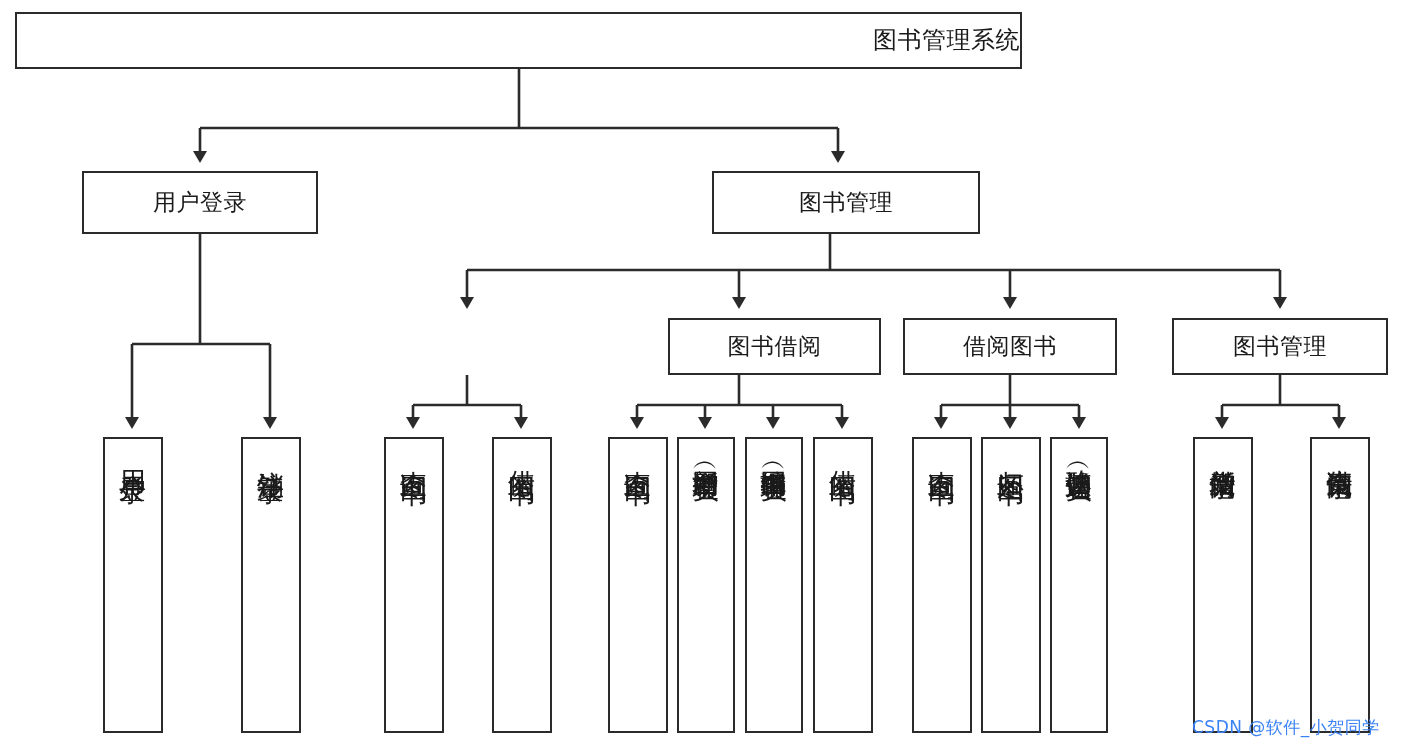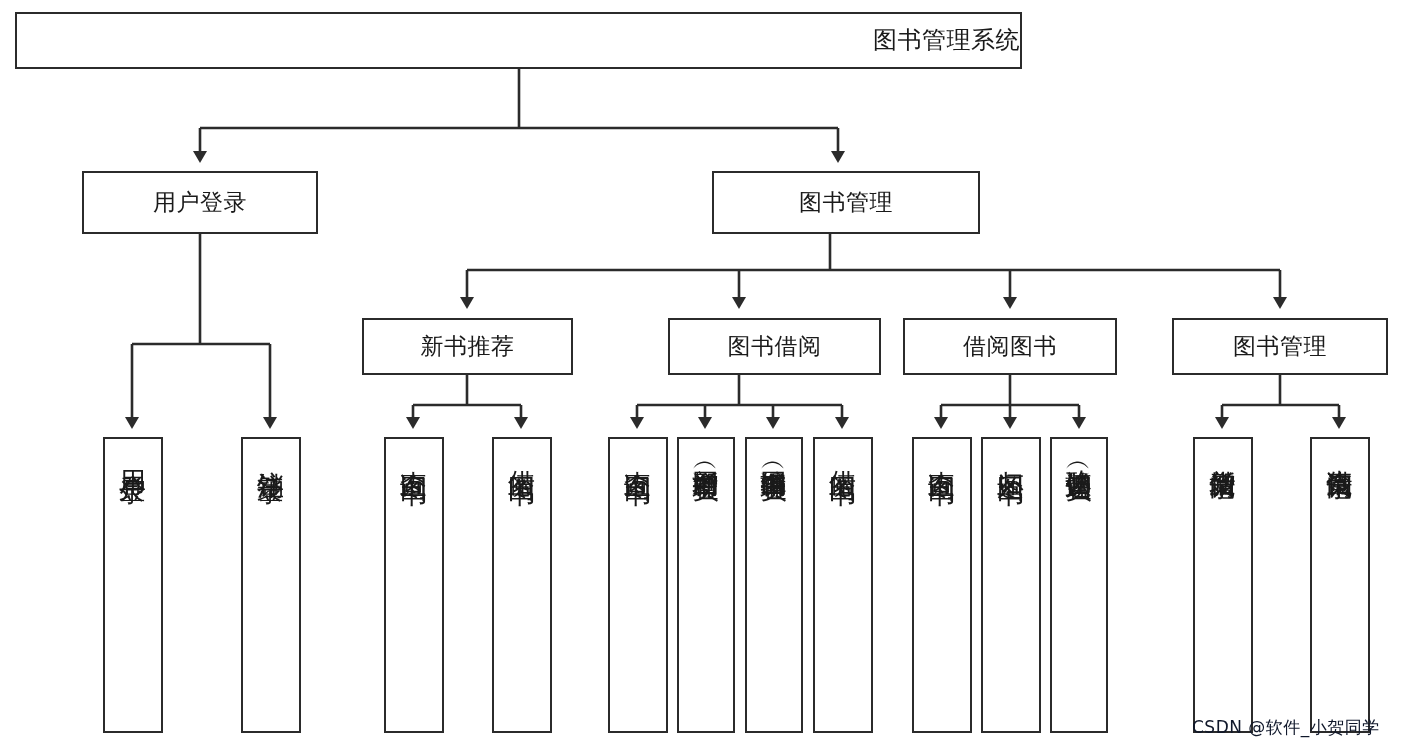--- a/index.html
+++ b/index.html
@@ -62,21 +62,21 @@
     letter-spacing: 3px;
     white-space: nowrap;
   }
   .node.vert.tall .lbl {
     font-size: 26px;
     letter-spacing: 1px;
   }
   .watermark {
     position: absolute;
     font-size: 17px;
-    color: #0f172a;
+    color: #3b82f6;
     white-space: nowrap;
     letter-spacing: 0.5px;
   }
 </style>
 </head>
 <body>
 
 <div id="canvas">
 
   <svg class="edges" viewBox="0 0 1405 747">
@@ -133,23 +133,20 @@
     <span class="lbl">图书管理系统</span>
   </div>
 
   <div class="node horiz" style="left:82px; top:171px; width:236px; height:63px;">
     <span class="lbl">用户登录</span>
   </div>
   <div class="node horiz" style="left:712px; top:171px; width:268px; height:63px;">
     <span class="lbl">图书管理</span>
   </div>
 
-  <div class="node horiz" style="left:362px; top:318px; width:211px; height:57px;">
-    <span class="lbl">新书推荐</span>
-  </div>
   <div class="node horiz" style="left:632px; top:318px; width:213px; height:57px;margin-left:36px;">
     <span class="lbl">图书借阅</span>
   </div>
   <div class="node horiz" style="left:903px; top:318px; width:214px; height:57px;">
     <span class="lbl">借阅图书</span>
   </div>
   <div class="node horiz" style="left:1172px; top:318px; width:216px; height:57px;">
     <span class="lbl">图书管理</span>
   </div>
 

